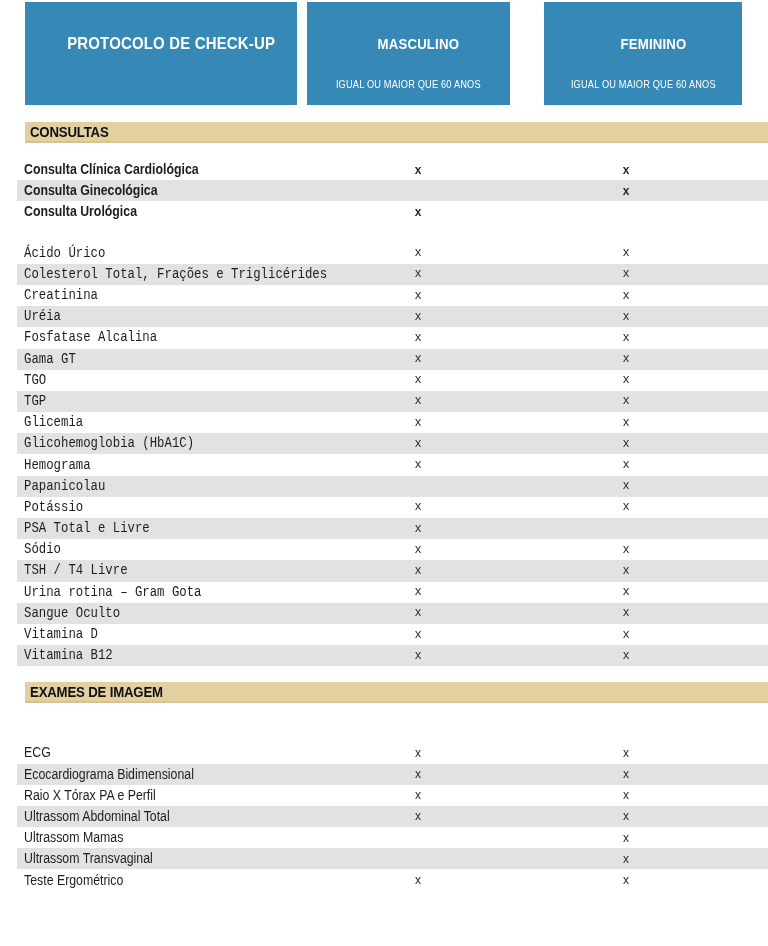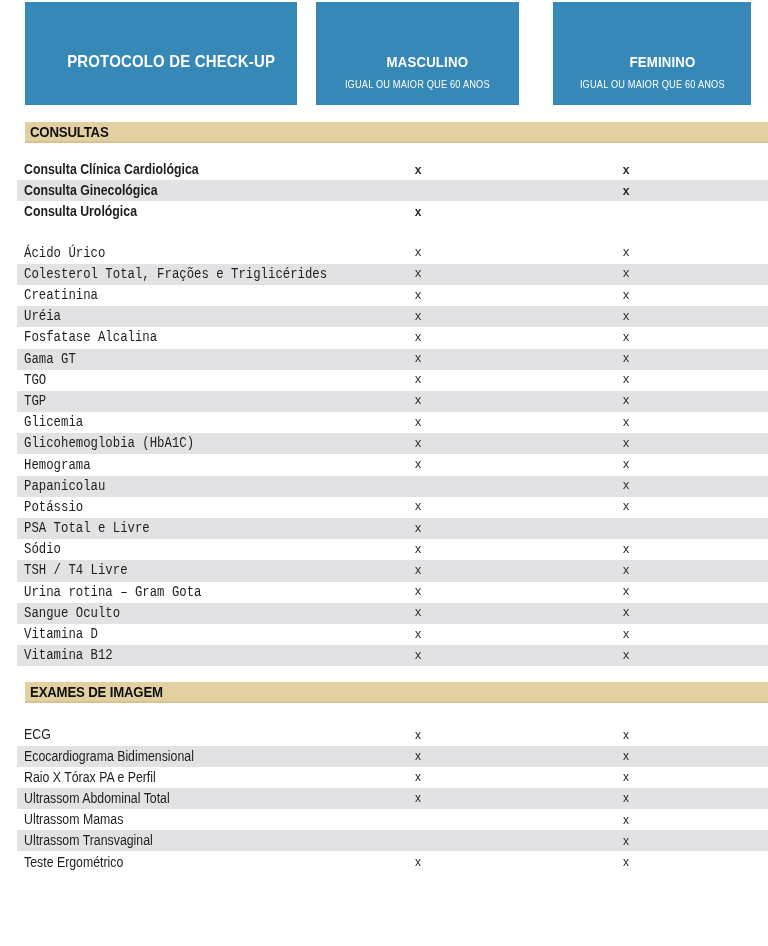--- a/index.html
+++ b/index.html
@@ -15,24 +15,24 @@
     font-family:"Liberation Sans",sans-serif;color:var(--ink);
     -webkit-font-smoothing:antialiased;
   }
   .cond{display:inline-block;transform:scaleX(0.88);transform-origin:0 50%;white-space:nowrap;}
   .cond-c{display:inline-block;transform:scaleX(0.88);transform-origin:50% 50%;white-space:nowrap;}
 
   
   .header{margin:2px 0 0 25px;height:103px;display:flex;}
   .hbox{background:var(--blue);height:103px;position:relative;}
   .hbox-protocol{width:272px;}
-  .hbox-male{width:203px;margin-left:19px;}
+  .hbox-male{width:203px;margin-left:10px;}
   .hbox-female{width:198px;margin-left:34px;}
   .hbox-title{
-    position:absolute;left:0;right:0;top:50px;text-align:center;
+    position:absolute;left:0;right:0;top:32px;text-align:center;
     color:#ffffff;font-weight:bold;font-size:17px;line-height:20px;letter-spacing:.2px;padding-left:20px;
   }
   .hbox-title.small{font-size:15px;}
   .hbox-sub{
     position:absolute;left:0;right:0;top:75px;text-align:center;
     color:#ffffff;font-weight:normal;font-size:10.5px;line-height:14px;letter-spacing:.2px;
   }
 
   
   .section-bar{
@@ -41,21 +41,21 @@
     padding-left:5px;display:flex;align-items:center;
   }
   .section-bar .t{
     font-weight:bold;font-size:15px;color:#101010;letter-spacing:-.2px;line-height:19px;
   }
   .section:nth-child(1) .section-bar{margin-top:17px;}
   .section:nth-child(1) .rows{margin-top:16px;font-weight:bold;}
   .section:nth-child(2) .section-bar{margin-top:22px;}
   .section:nth-child(2) .rows{margin-top:20px;font-family:Liberation Mono, monospace;}
   .section:nth-child(3) .section-bar{margin-top:16px;}
-  .section:nth-child(3) .rows{margin-top:21px;}
+  .section:nth-child(3) .rows{margin-top:39px;}
 
   .row{
     margin-left:17px;height:21.2px;position:relative;
     display:flex;align-items:center;
   }
   .row.alt{background:var(--stripe);}
   .row .label{
     padding-left:8px;font-size:14px;line-height:21px;color:var(--ink);
   }
   .mark{

